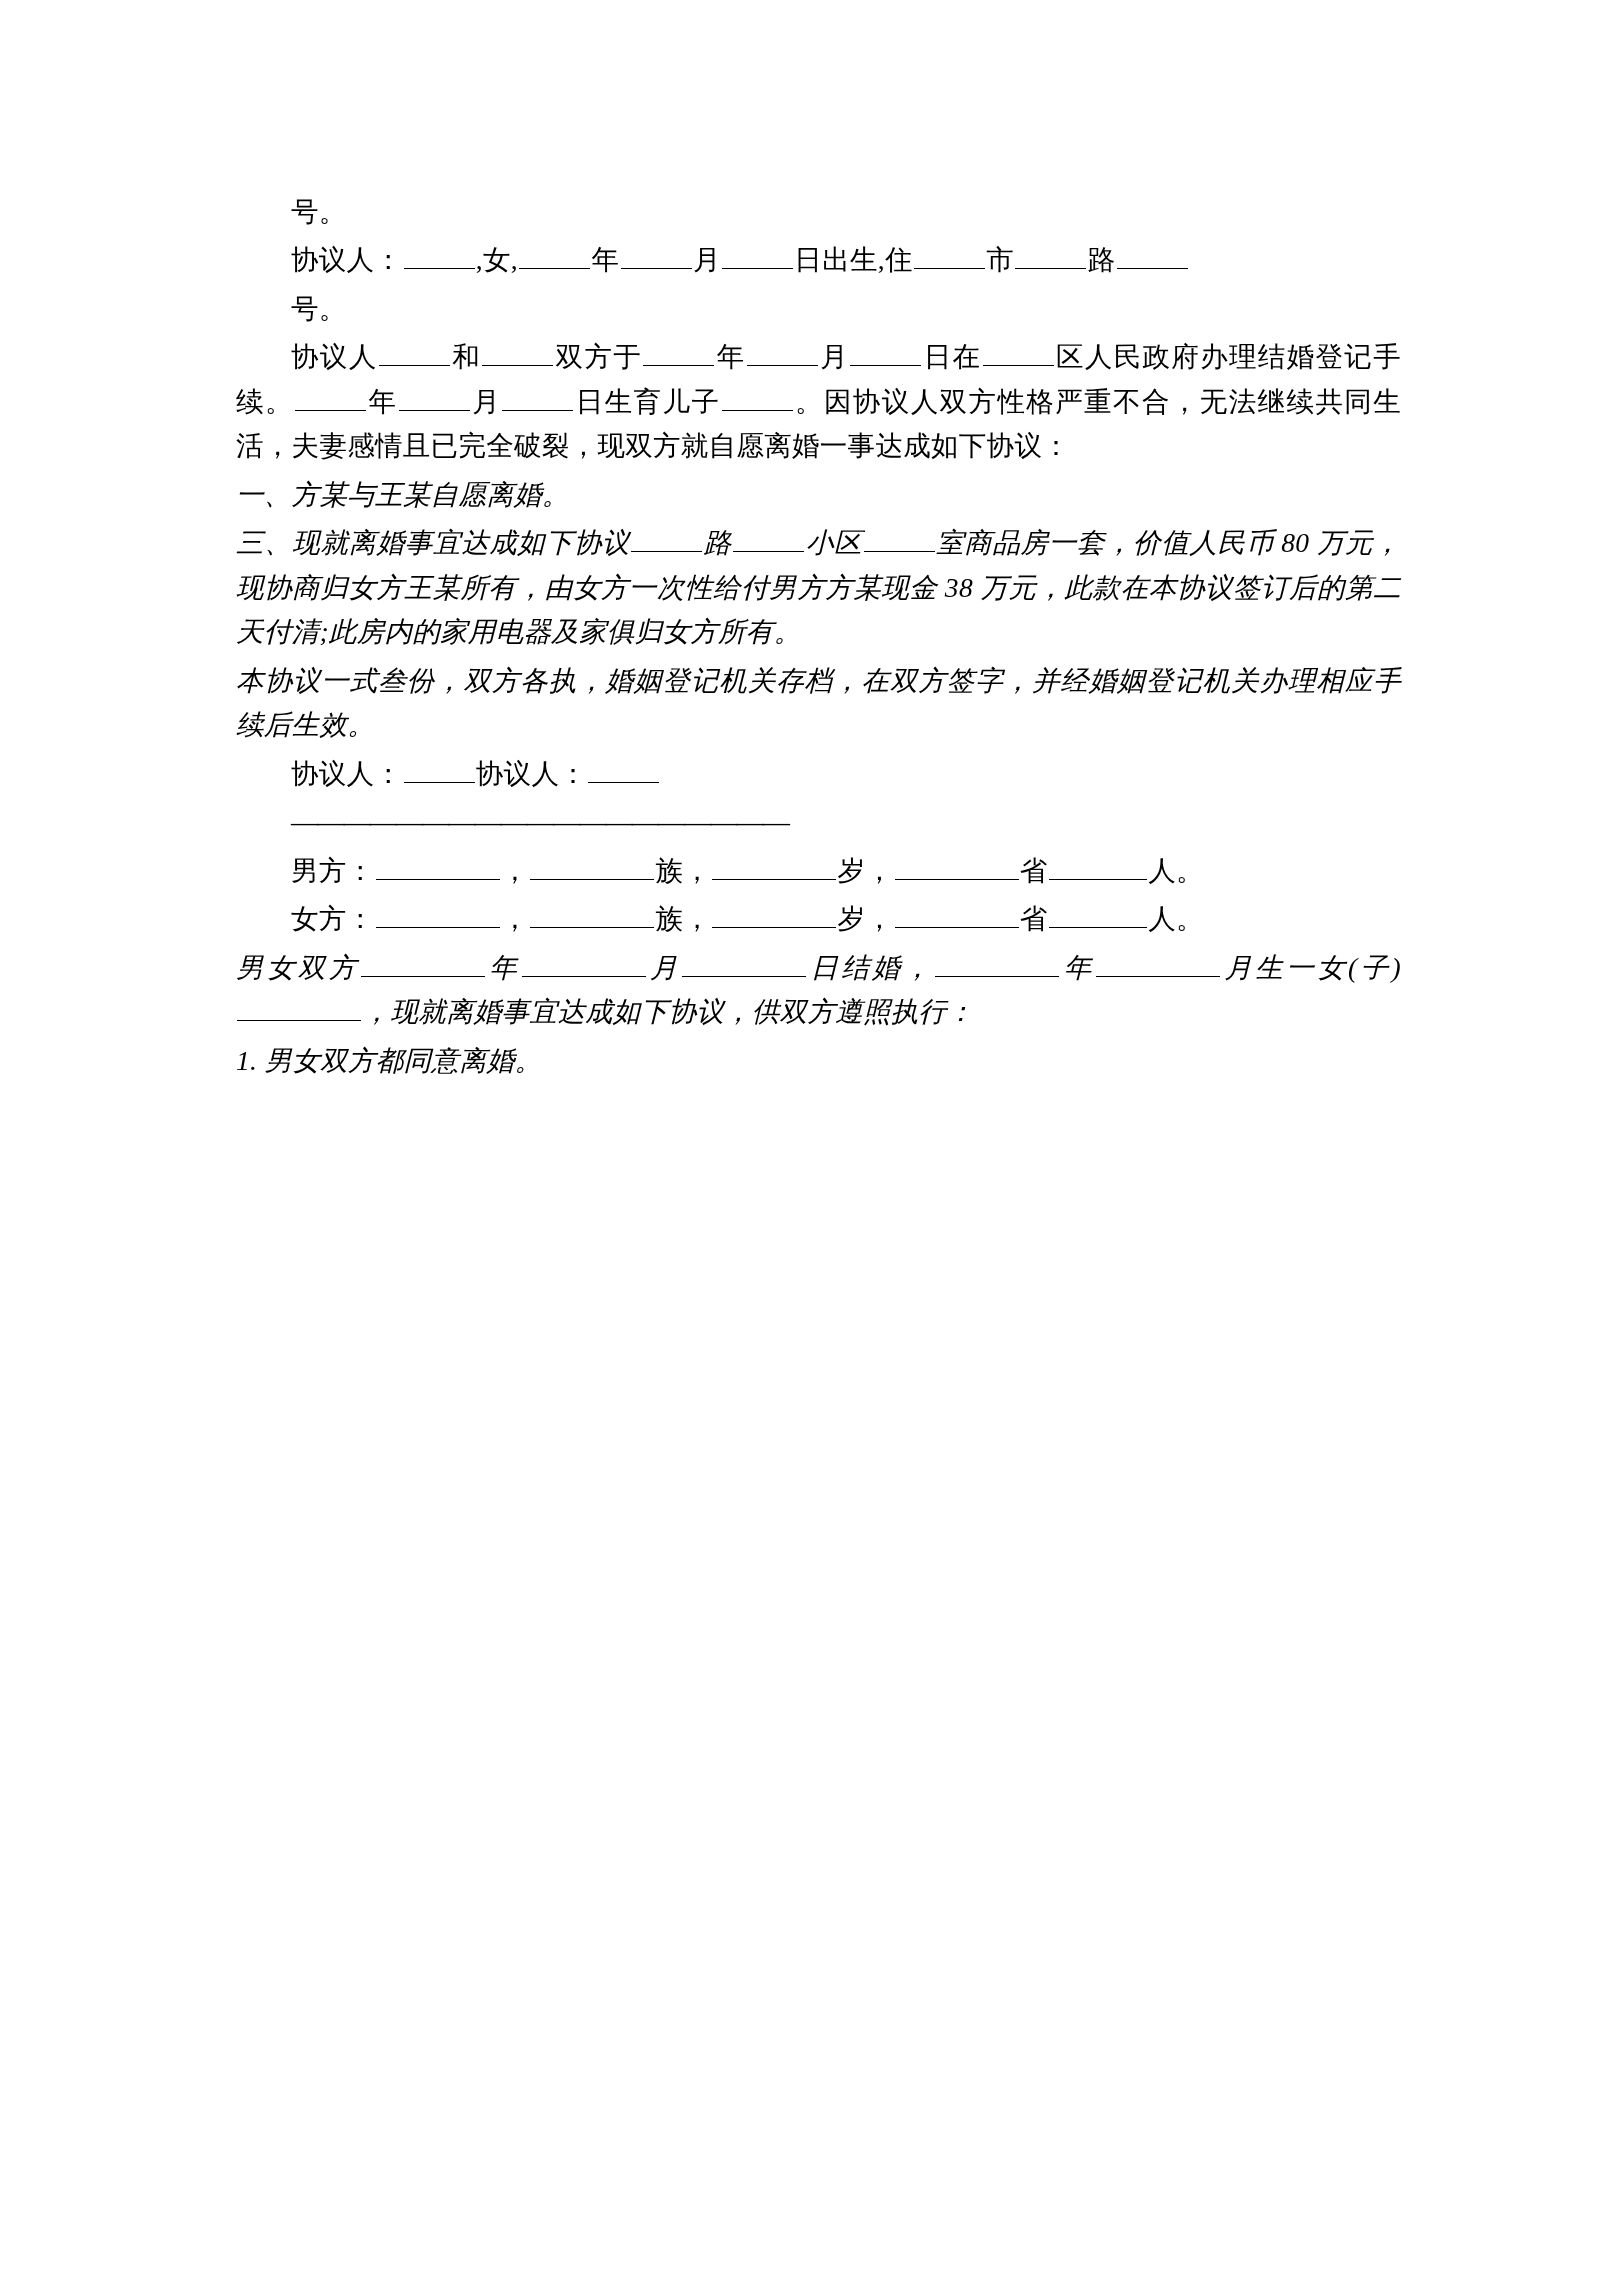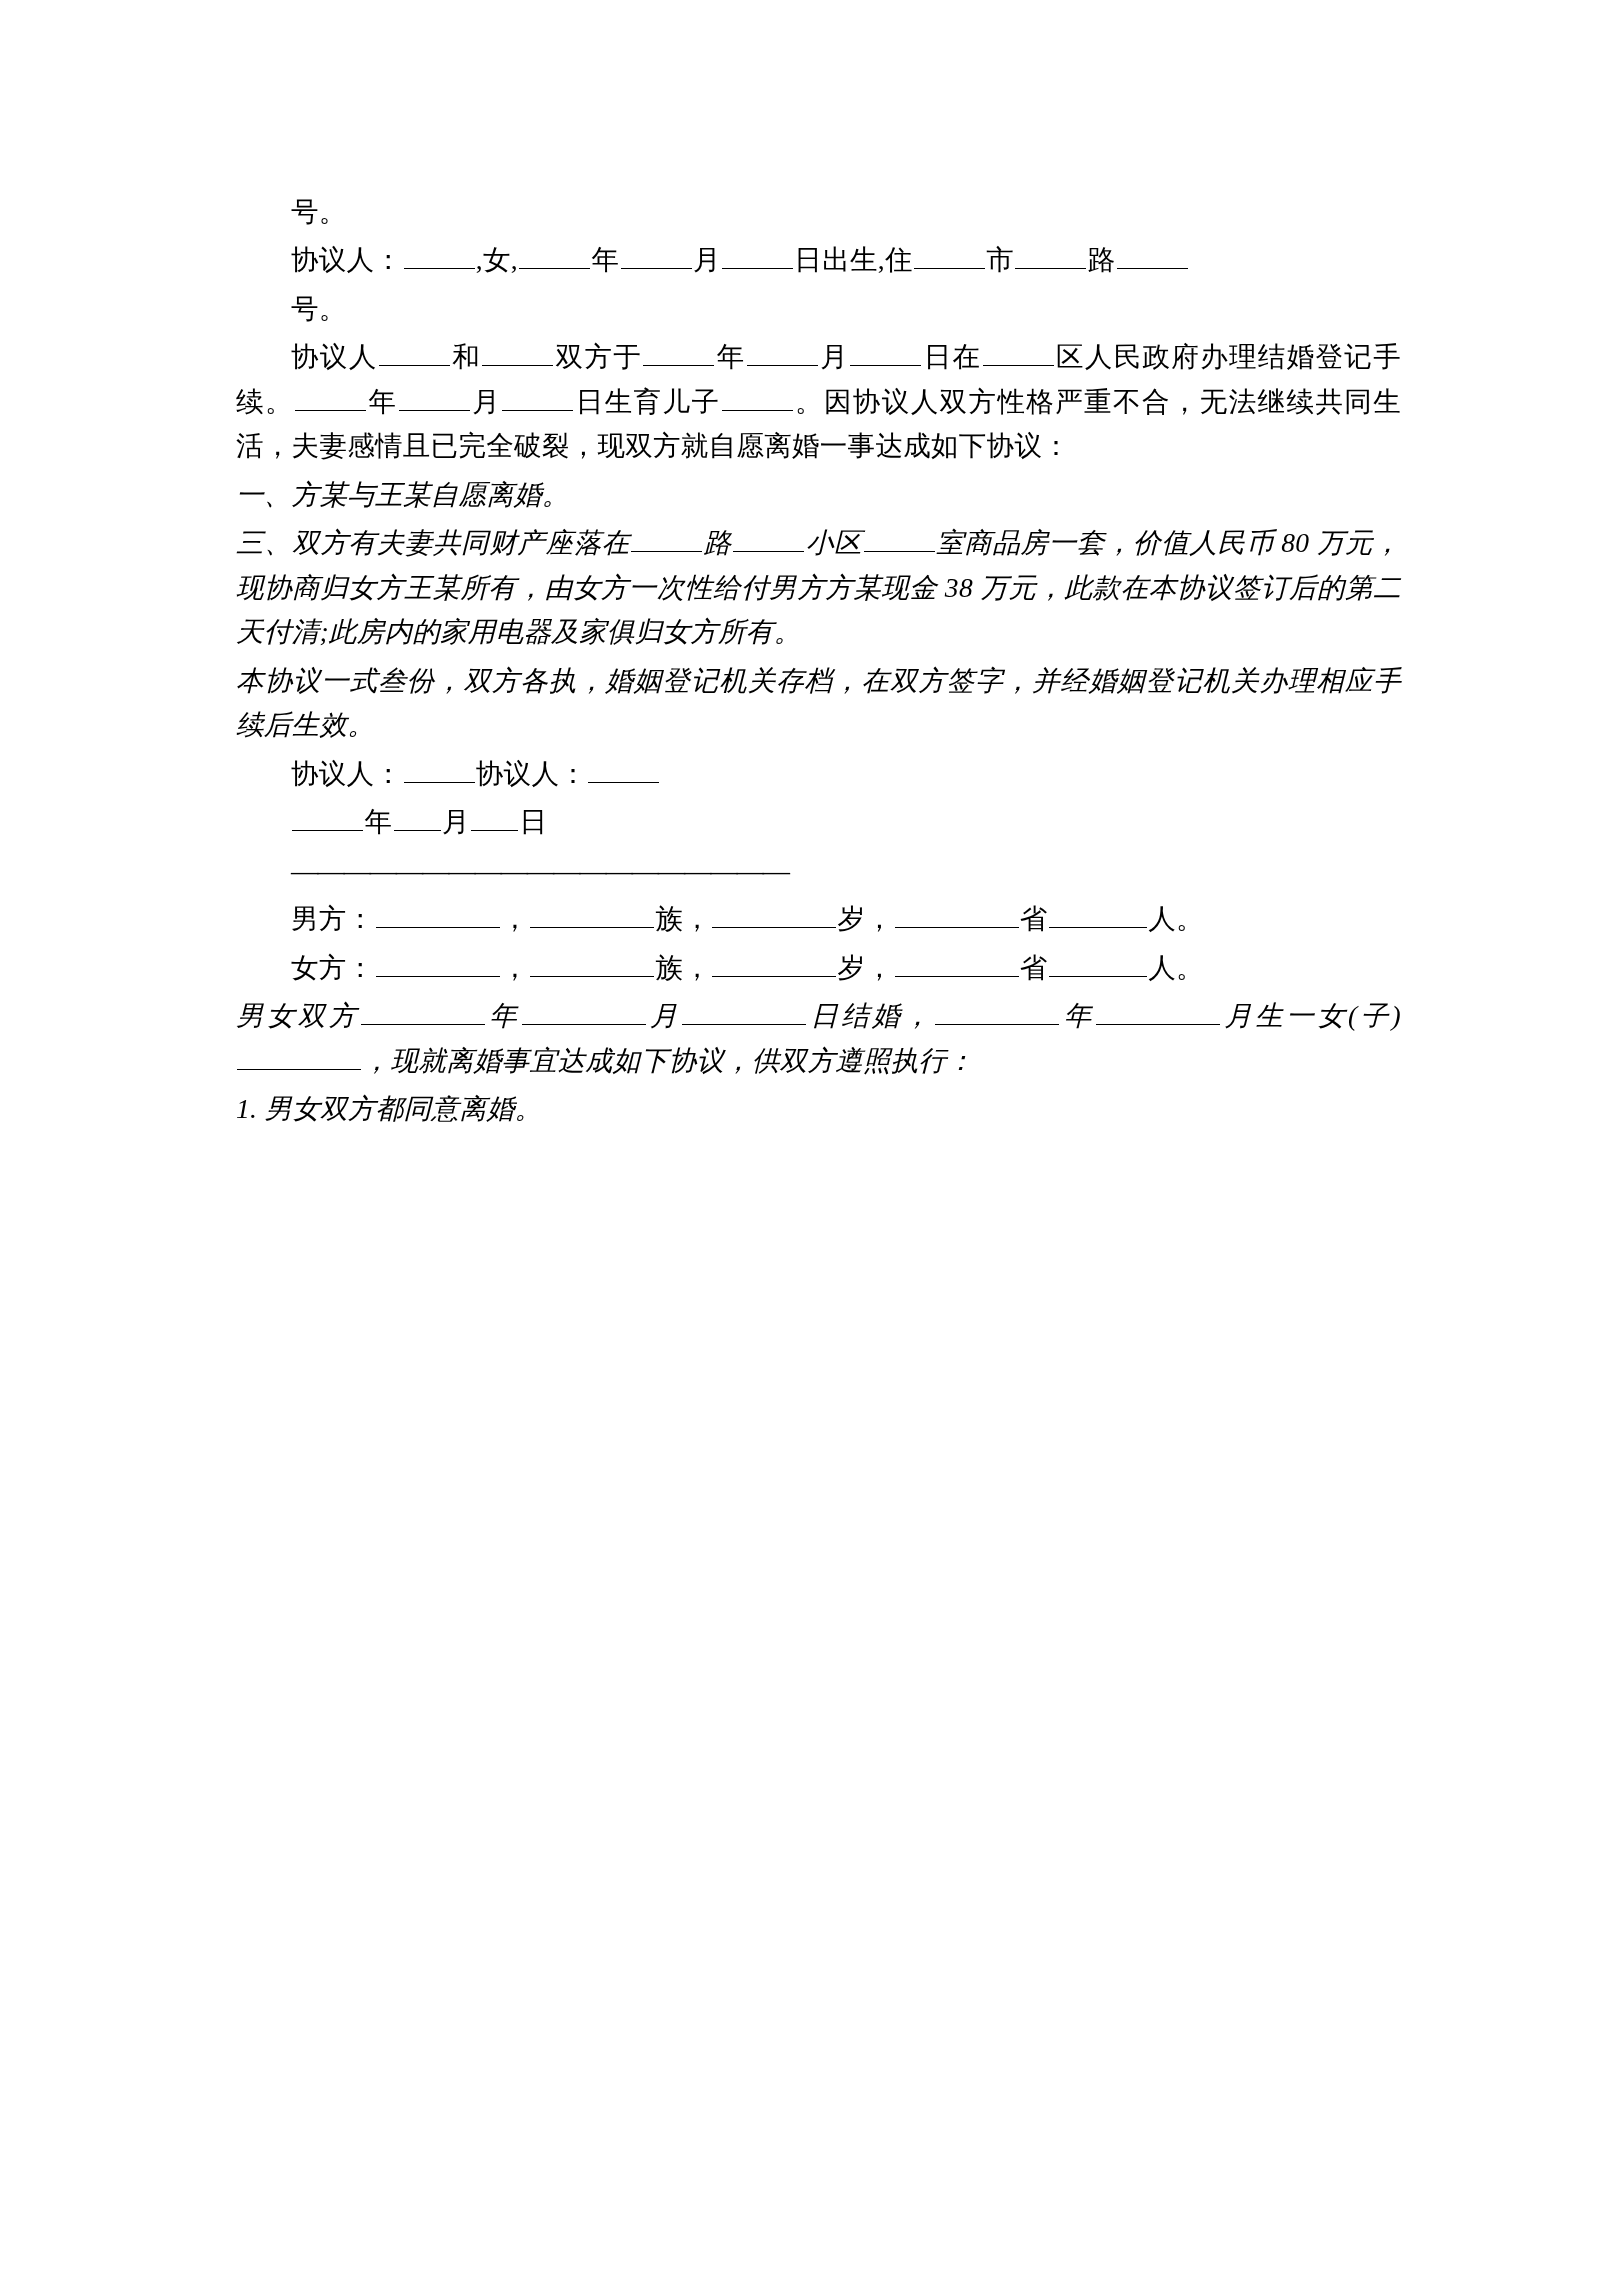--- a/index.html
+++ b/index.html
@@ -80,36 +80,33 @@
     <p class="indent">
       <span>协议人</span><span class="u u-md"></span><span>和</span><span class="u u-md"></span><span>双方于</span><span class="u u-md"></span><span>年</span><span class="u u-md"></span><span>月</span><span class="u u-md"></span><span>日在</span><span class="u u-md"></span><span>区人民政府办理结婚登记手续。</span><span class="u u-md"></span><span>年</span><span class="u u-md"></span><span>月</span><span class="u u-md"></span><span>日生育儿子</span><span class="u u-md"></span><span>。因协议人双方性格严重不合，无法继续共同生活，夫妻感情且已完全破裂，现双方就自愿离婚一事达成如下协议：</span>
     </p>
 
     <p class="no-indent">
       <span>一、方某与王某自愿离婚。</span>
     </p>
 
 
     <p class="no-indent">
-      <span>三、双方有夫妻共同财产座落在</span><span class="u u-md"></span><span>路</span><span class="u u-md"></span><span>小区</span><span class="u u-md"></span><span>室商品房一套，价值人民币 80 万元，现协商归女方王某所有，由女方一次性给付男方方某现金 38 万元，此款在本协议签订后的第二天付清;此房内的家用电器及家俱归女方所有。</span>
+      <span>三、现就离婚事宜达成如下协议</span><span class="u u-md"></span><span>路</span><span class="u u-md"></span><span>小区</span><span class="u u-md"></span><span>室商品房一套，价值人民币 80 万元，现协商归女方王某所有，由女方一次性给付男方方某现金 38 万元，此款在本协议签订后的第二天付清;此房内的家用电器及家俱归女方所有。</span>
     </p>
 
 
 
     <p class="no-indent">
       <span>本协议一式叁份，双方各执，婚姻登记机关存档，在双方签字，并经婚姻登记机关办理相应手续后生效。</span>
     </p>
 
     <p class="indent">
       <span>协议人：</span><span class="u u-md"></span><span>协议人：</span><span class="u u-md"></span>
     </p>
 
-    <p class="indent">
-      <span class="u u-md"></span><span>年</span><span class="u u-sm"></span><span>月</span><span class="u u-sm"></span><span>日</span>
-    </p>
 
     <p class="indent hr-dashes">
       <span>———————————————————</span>
     </p>
 
     <p class="indent">
       <span>男方：</span><span class="u u-xl"></span><span>，</span><span class="u u-xl"></span><span>族，</span><span class="u u-xl"></span><span>岁，</span><span class="u u-xl"></span><span>省</span><span class="u u-lg"></span><span>人。</span>
     </p>
 
     <p class="indent">

